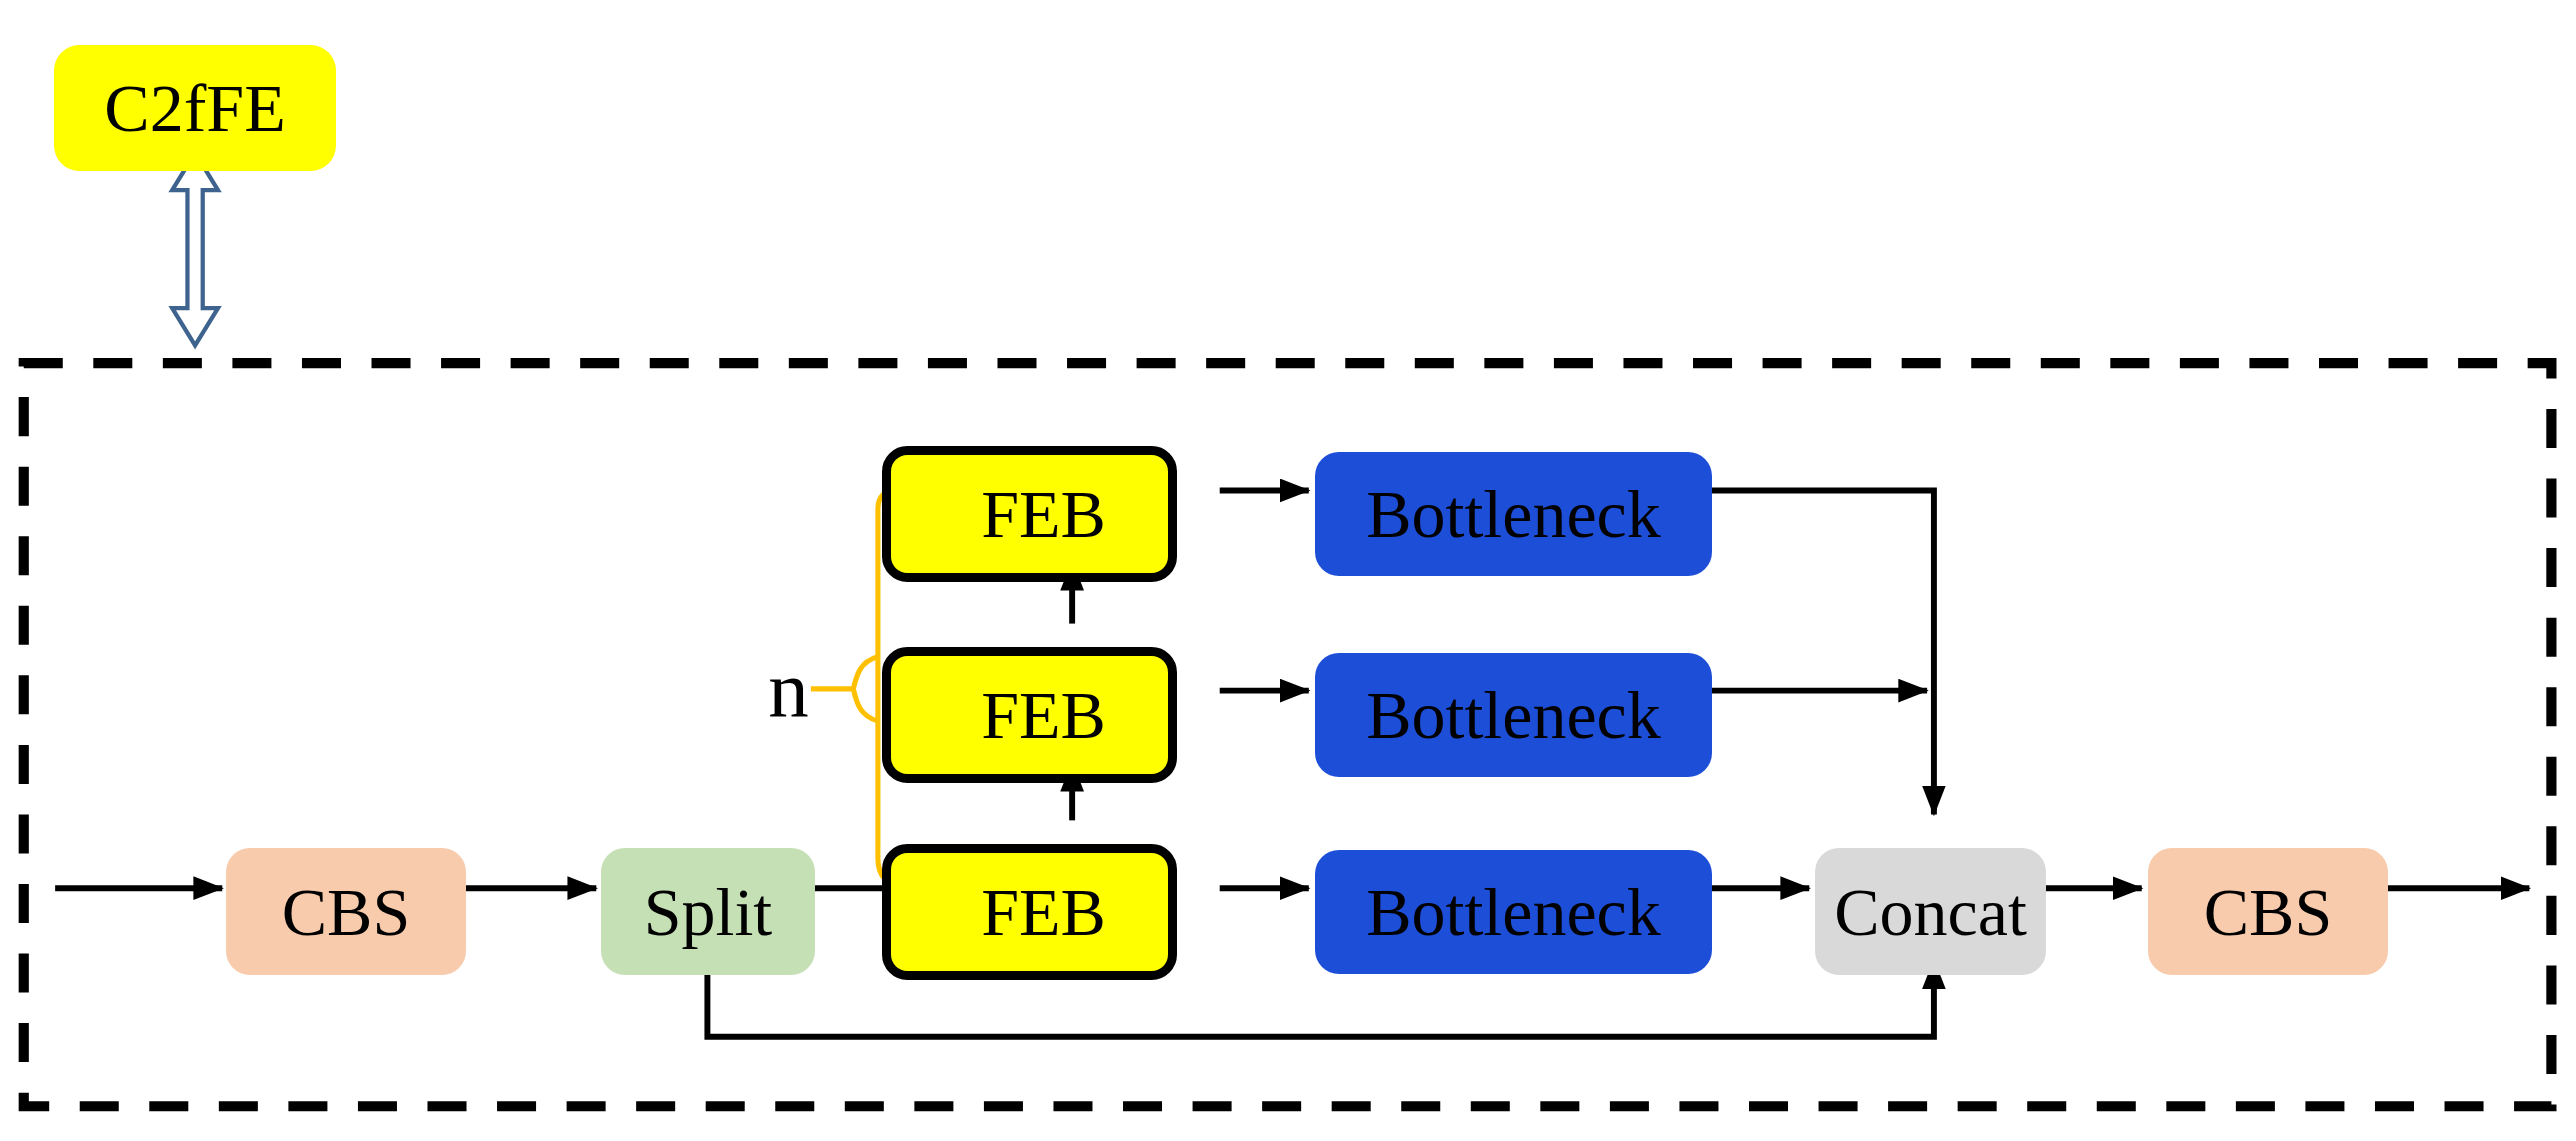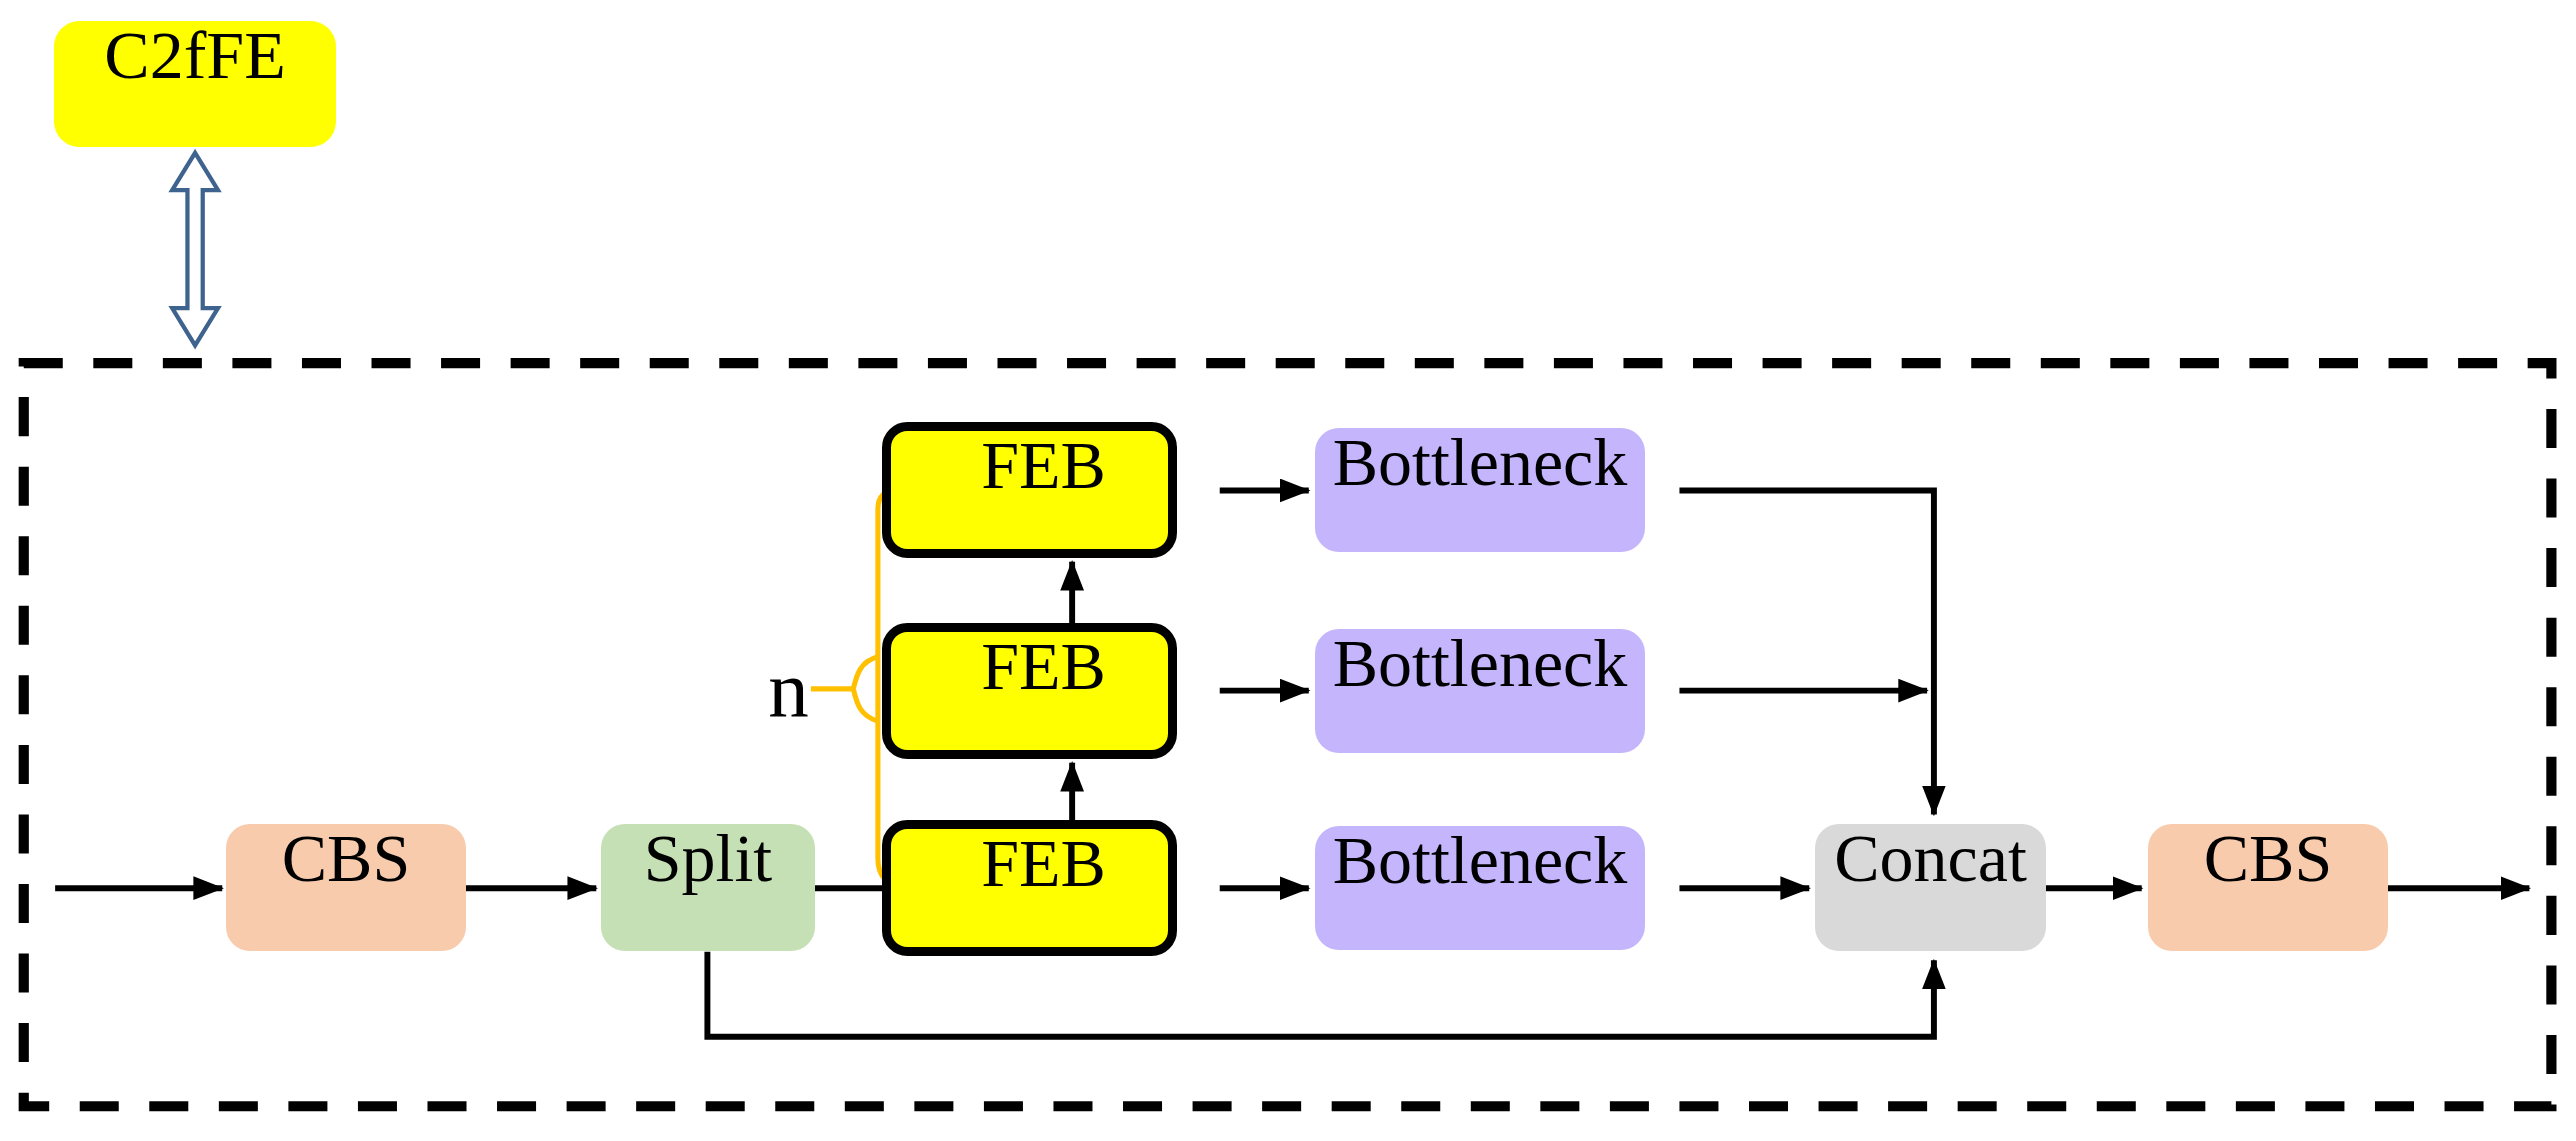--- a/index.html
+++ b/index.html
@@ -6,37 +6,38 @@
   .canvas{
     position:relative;
     width:2576px;height:1142px;
     background:#ffffff;
     font-family:"Liberation Serif", serif;
     overflow:hidden;
   }
   .wires{position:absolute;left:0;top:0;width:2576px;height:1142px;}
   .node{
     position:absolute;
-    display:flex;justify-content:center;
+    display:flex;align-items:center;justify-content:center;
     font-size:68px;color:#000;line-height:1;
     border-radius:24px;
     box-sizing:border-box;
     white-space:nowrap;
+    margin-top:24px;
   }
   .module{left:54px;top:21px;width:282px;height:126px;background:#FFFF00;border-radius:25.4px;}
   .feb{
     left:882px;width:295px;height:136px;
     background:#FFFF00;border:9.3px solid #000;border-radius:25.4px;padding-left:28px;
   }
   .feb1{top:422px;}
   .feb2{top:623px;}
   .feb3{top:820px;}
   .bneck{
-    left:1315px;width:330px;height:124px;
-    background:#c4b5fd;
+    left:1315px;width:397px;height:124px;
+    background:#1d4ed8;
   }
   .bneck1{top:428px;}
   .bneck2{top:629px;}
   .bneck3{top:826px;}
   .cbs{background:#F8CBAD;width:240px;height:127px;top:824px;}
   .cbs1{left:226px;}
   .cbs2{left:2148px;}
   .split{background:#C5E0B4;left:601px;top:824px;width:214px;height:127px;}
   .concat{background:#D9D9D9;left:1815px;top:824px;width:231px;height:127px;}
   .nlabel{

